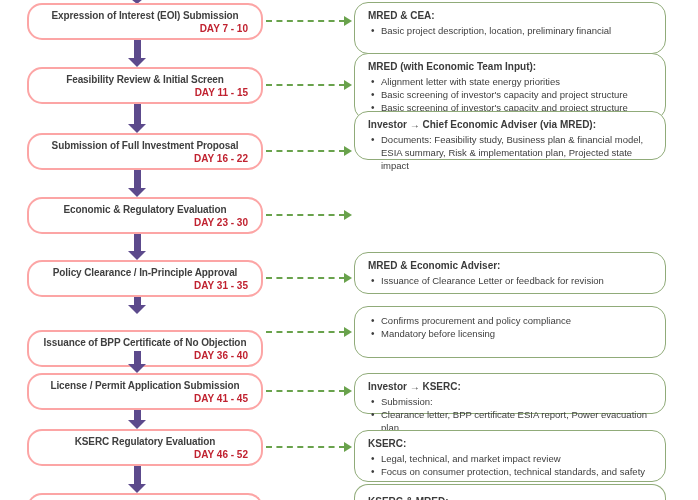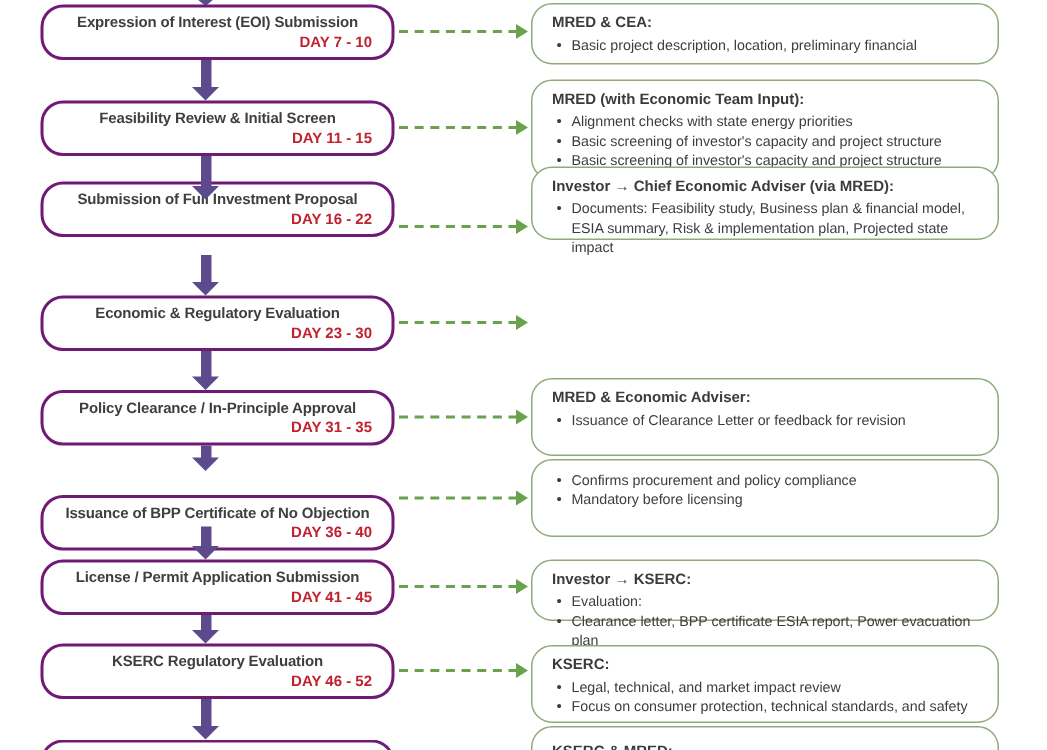--- a/index.html
+++ b/index.html
@@ -9,21 +9,21 @@
     overflow:hidden;
     background:#ffffff;
     font-family:"Liberation Sans", sans-serif;
     color:#3d3d3d;
   }
   
   .step-box{
     position:absolute;
     left:27px;width:236px;height:37px;
     box-sizing:border-box;
-    border:2px solid #701a75;
+    border:2px solid #fca5a5;
     border-radius:15px;
     background:#ffffff;
     padding-top:5px;
   }
   .step-title{
     text-align:center;
     font-size:10px;
     font-weight:bold;
     color:#3f3f3f;
     letter-spacing:-0.1px;
@@ -111,21 +111,21 @@
   <div class="top-arrow-tip"></div>
 
   <div class="step-box" style="top:3px">
     <div class="step-title">Expression of Interest (EOI) Submission</div>
     <div class="step-days">DAY 7 - 10</div>
   </div>
   <div class="step-box" style="top:67px">
     <div class="step-title">Feasibility Review &amp; Initial Screen</div>
     <div class="step-days">DAY 11 - 15</div>
   </div>
-  <div class="step-box" style="top:121px">
+  <div class="step-box" style="top:133px">
     <div class="step-title">Submission of Full Investment Proposal</div>
     <div class="step-days">DAY 16 - 22</div>
   </div>
   <div class="step-box" style="top:197px">
     <div class="step-title">Economic &amp; Regulatory Evaluation</div>
     <div class="step-days">DAY 23 - 30</div>
   </div>
   <div class="step-box" style="top:260px">
     <div class="step-title">Policy Clearance / In-Principle Approval</div>
     <div class="step-days">DAY 31 - 35</div>
@@ -203,62 +203,62 @@
     </div>
   <div class="harrow" style="top:386px">
       <div class="hdash"></div>
       <div class="hhead"></div>
     </div>
   <div class="harrow" style="top:442px">
       <div class="hdash"></div>
       <div class="hhead"></div>
     </div>
 
-  <div class="panel" style="top:2px;height:41px">
+  <div class="panel" style="top:2px;height:52px">
     <div class="panel-header">MRED &amp; CEA:</div>
     <ul class="panel-bullets">
       <li>Basic project description, location, preliminary financial</li>
     </ul>
   </div>
 
   <div class="panel" style="top:53px;height:67px">
     <div class="panel-header">MRED (with Economic Team Input):</div>
     <ul class="panel-bullets">
-      <li>Alignment checks with state energy priorities</li>
+      <li>Alignment letter with state energy priorities</li>
       <li>Basic screening of investor's capacity and project structure</li>
       <li>Basic screening of investor's capacity and project structure</li>
     </ul>
   </div>
 
   <div class="panel" style="top:111px;height:49px">
     <div class="panel-header">Investor → Chief Economic Adviser (via MRED):</div>
     <ul class="panel-bullets">
       <li>Documents: Feasibility study, Business plan &amp; financial model, ESIA summary, Risk &amp; implementation plan, Projected state impact</li>
     </ul>
   </div>
 
 
-  <div class="panel" style="top:252px;height:52px">
+  <div class="panel" style="top:252px;height:42px">
     <div class="panel-header">MRED &amp; Economic Adviser:</div>
     <ul class="panel-bullets">
       <li>Issuance of Clearance Letter or feedback for revision</li>
     </ul>
   </div>
 
   <div class="panel" style="top:306px;height:52px">
     <ul class="panel-bullets">
       <li>Confirms procurement and policy compliance</li>
       <li>Mandatory before licensing</li>
     </ul>
   </div>
 
   <div class="panel" style="top:373px;height:41px">
     <div class="panel-header">Investor → KSERC:</div>
     <ul class="panel-bullets">
-      <li>Evaluation:</li>
+      <li>Submission:</li>
       <li>Clearance letter, BPP certificate ESIA report, Power evacuation plan</li>
     </ul>
   </div>
 
   <div class="panel" style="top:430px;height:52px">
     <div class="panel-header">KSERC:</div>
     <ul class="panel-bullets">
       <li>Legal, technical, and market impact review</li>
       <li>Focus on consumer protection, technical standards, and safety</li>
     </ul>

